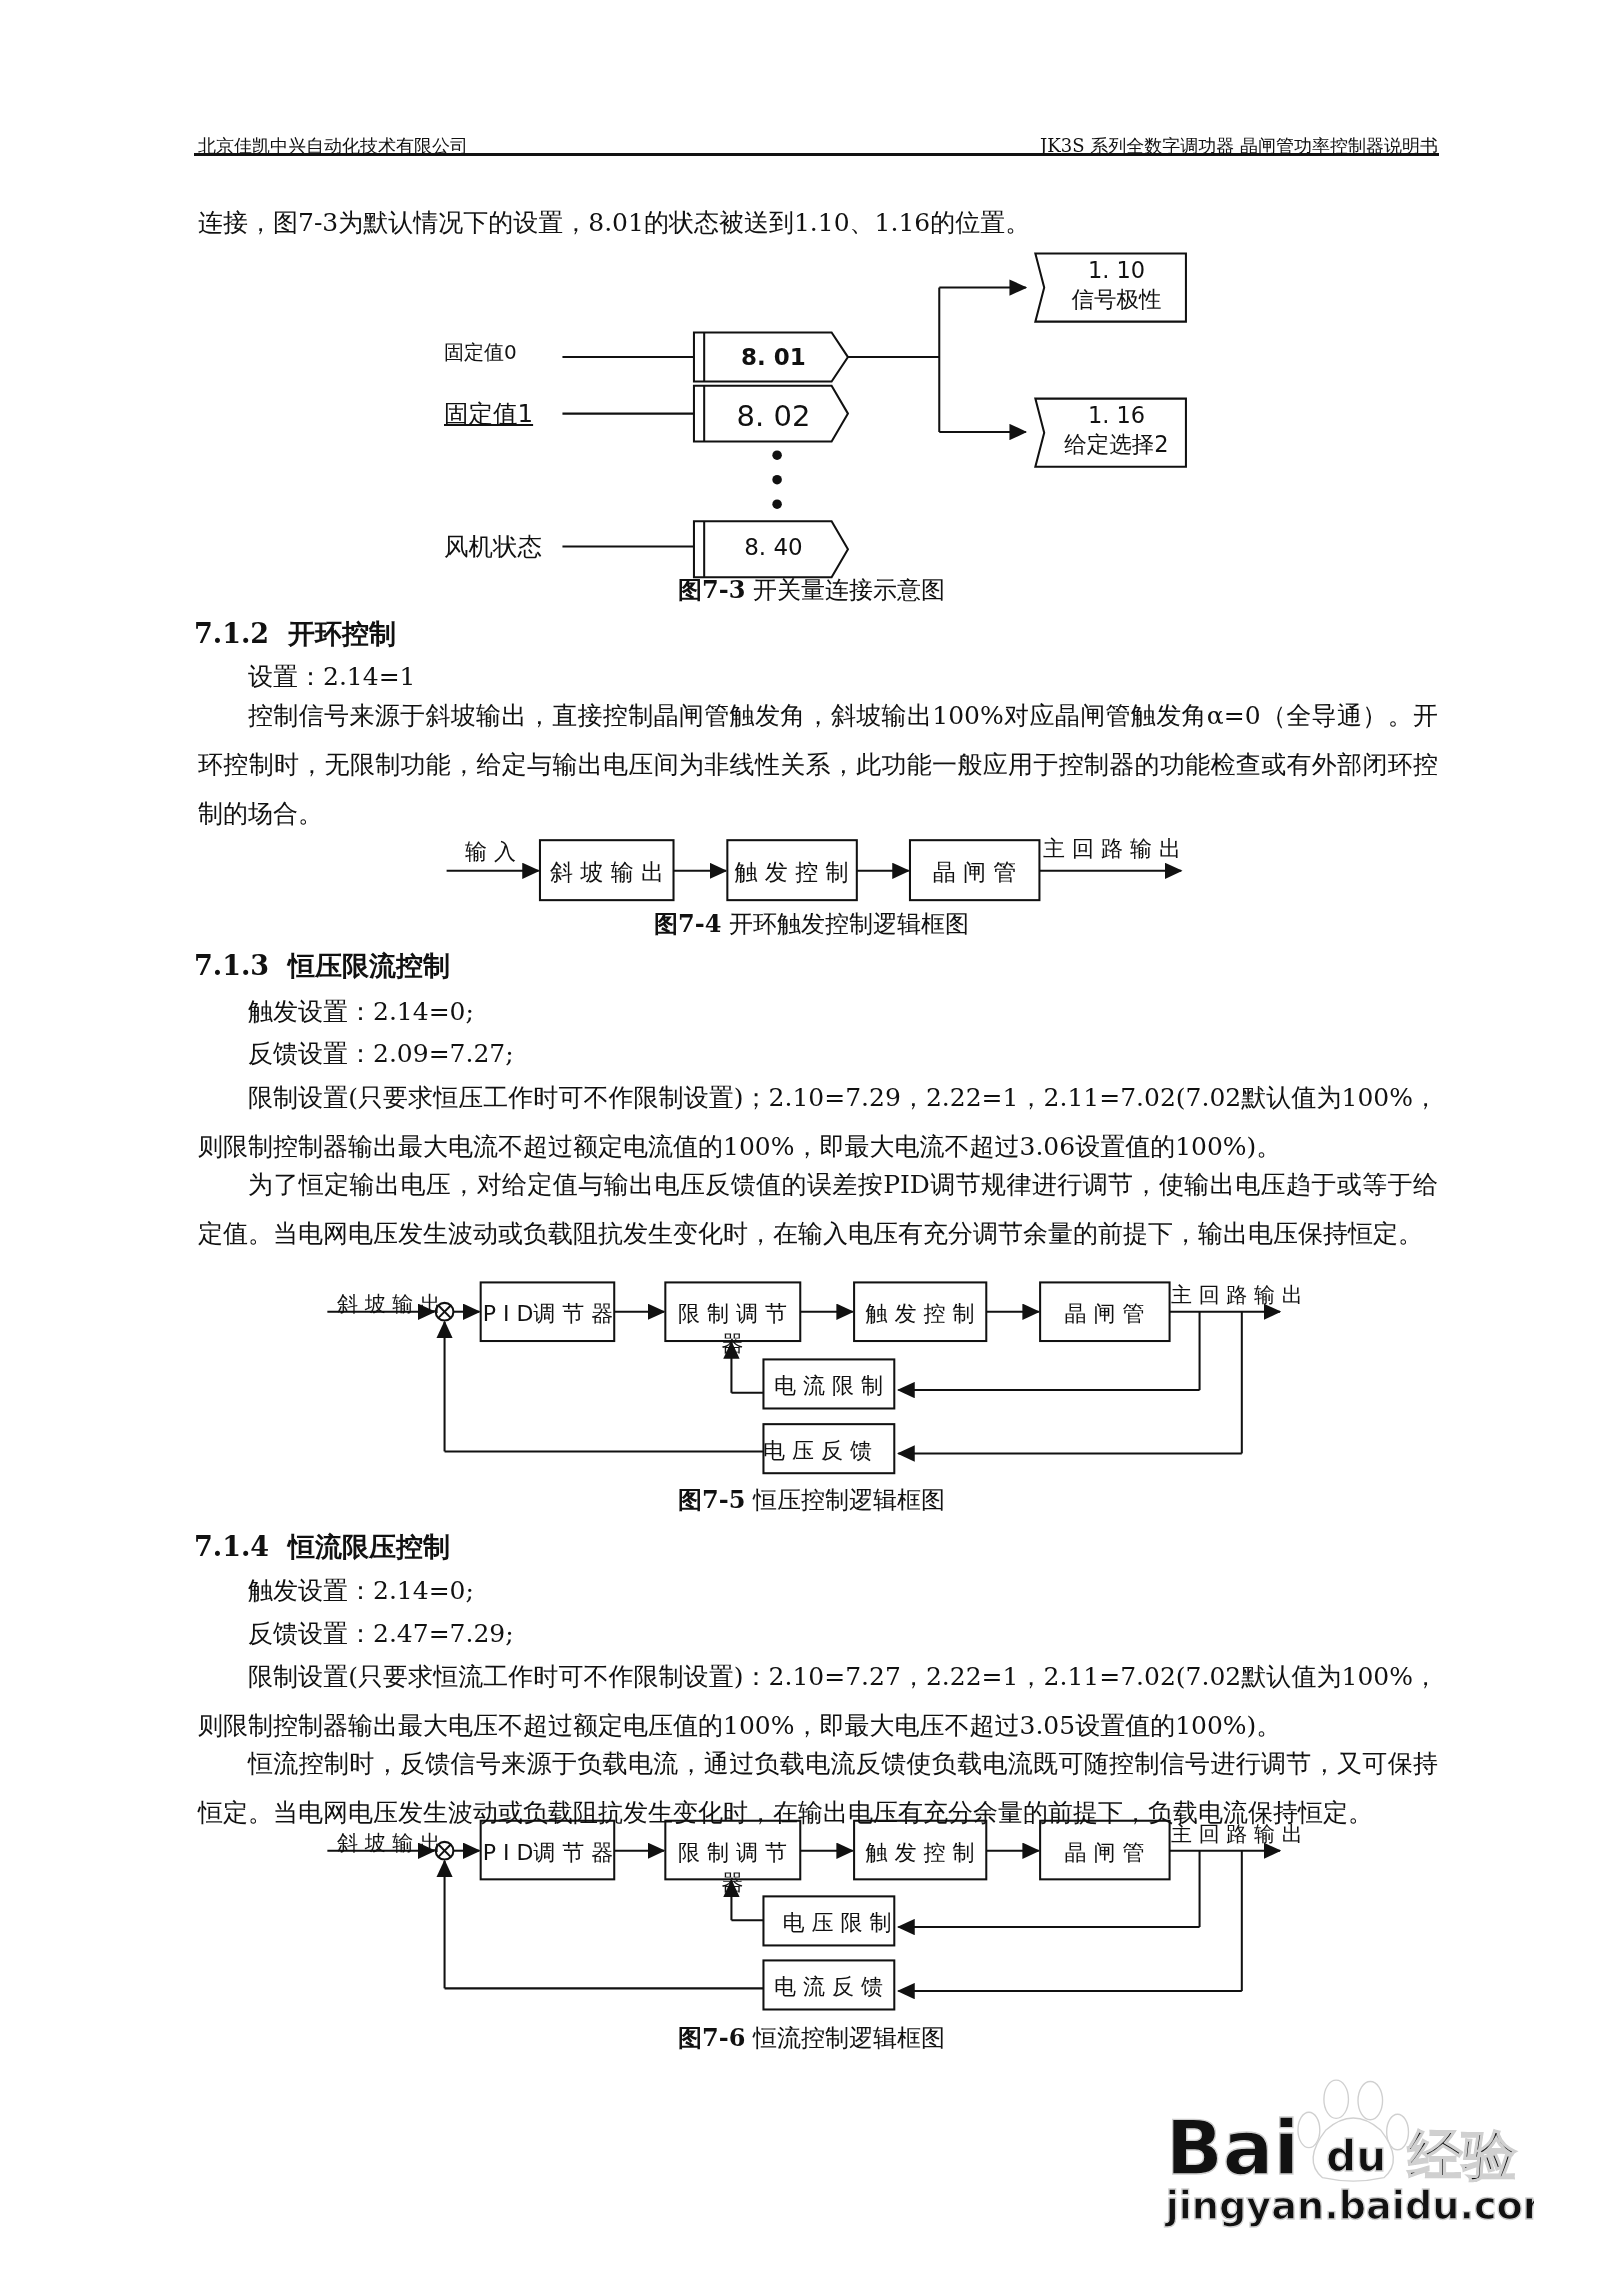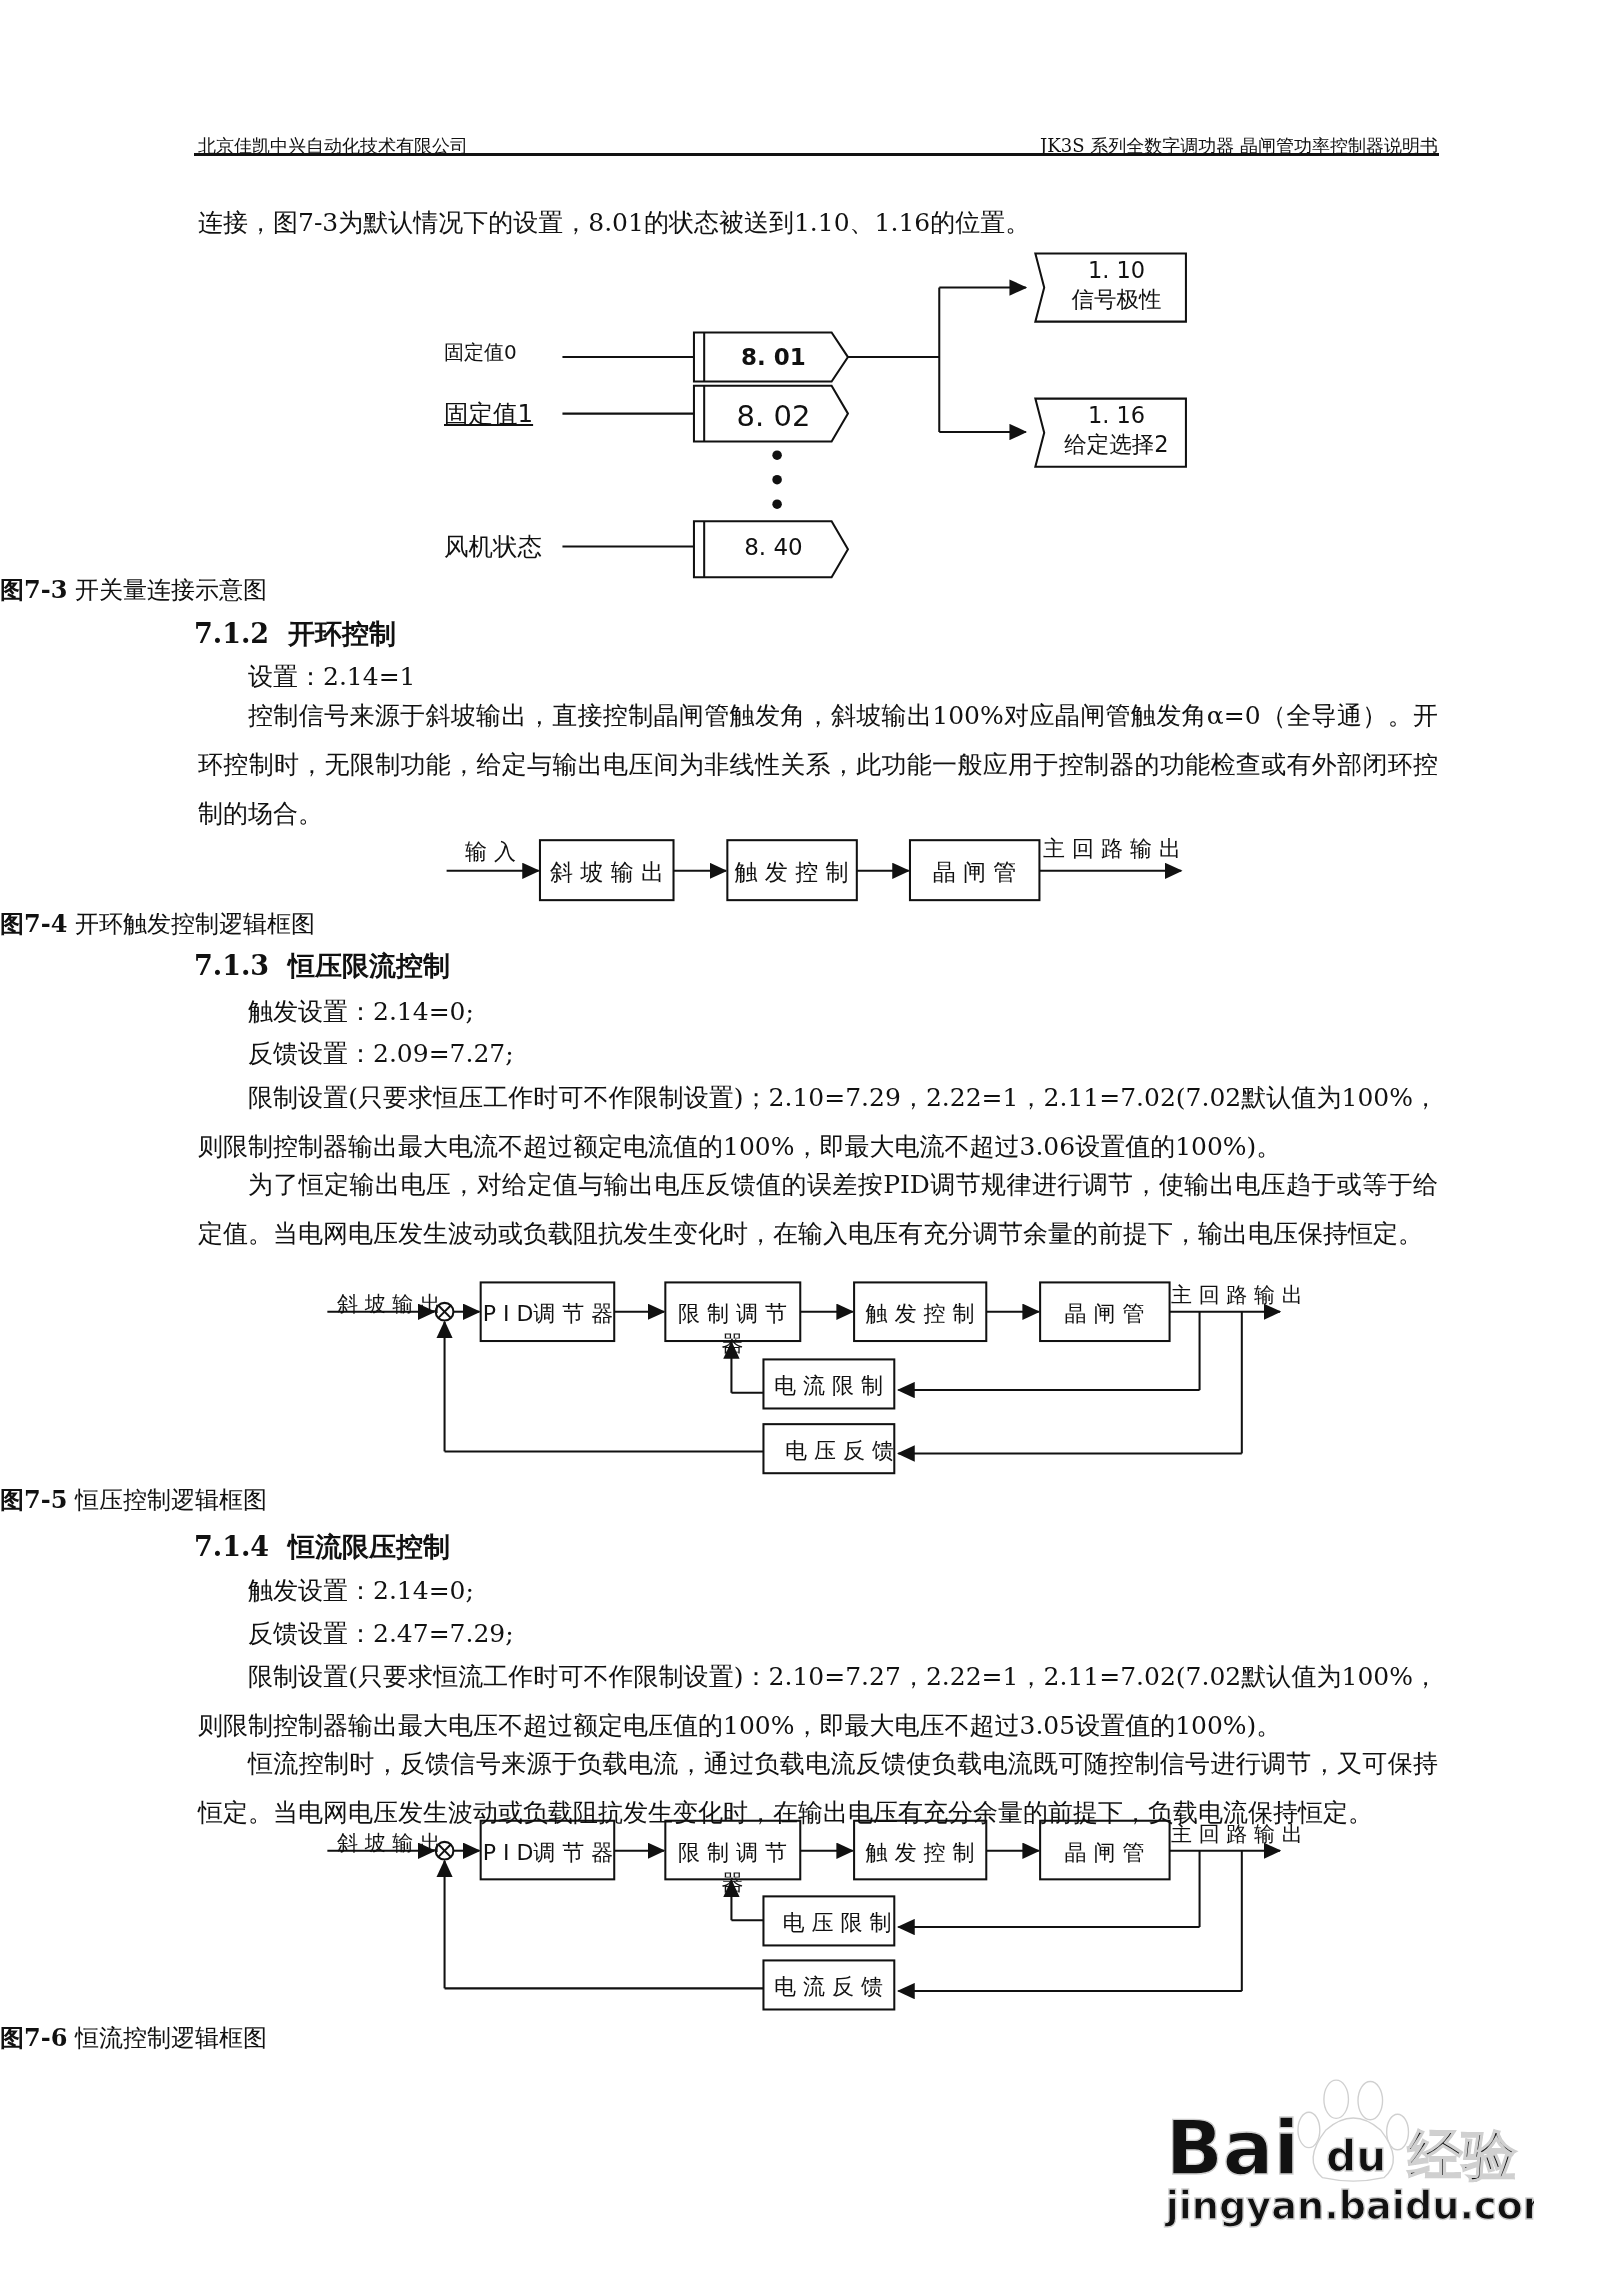--- a/index.html
+++ b/index.html
@@ -6,21 +6,21 @@
   body { width: 1623px; height: 2295px; position: relative; overflow: hidden;
          font-family: "DejaVu Serif", "Liberation Serif", serif; color: #111; }
   .hdr { position: absolute; top: 129px; font-size: 18px; line-height: 34px; }
   .hdr-left { left: 198px; }
   .hdr-right { right: 185px; }
   .hdr-rule { position: absolute; left: 194px; right: 184px; top: 153px; height: 3.4px; background: #111; }
   .p { position: absolute; left: 198px; width: 1240px; font-size: 25px; line-height: 49px; text-align: justify; }
   .ind { text-indent: 50px; }
   .setting { position: absolute; left: 248px; font-size: 25px; line-height: 34px; }
   .h3 { position: absolute; left: 194px; font-size: 27px; font-weight: bold; line-height: 34px; }
-  .cap { position: absolute; left: 0; width: 1623px; text-align: left; font-size: 24px; line-height: 31px; }
+  .cap { position: absolute; left: 0; width: 1623px; text-align: center; font-size: 24px; line-height: 31px; }
   .cap b { font-weight: bold; }
   svg text { font-family: "DejaVu Sans", "Liberation Sans", sans-serif; fill: #111; }
   .diag { position: absolute; left: 0; top: 0; }
   .wm { position: absolute; left: 1152px; top: 2065px; width: 382px; height: 164px; }
 </style>
 </head>
 <body>
 
 <div class="hdr hdr-left">北京佳凯中兴自动化技术有限公司</div>
 <div class="hdr hdr-right">JK3S 系列全数字调功器 晶闸管功率控制器说明书</div>
@@ -145,21 +145,21 @@
     <line x1="652" y1="2130" x2="652" y2="1940" marker-end="url(#arrL)"></line>
   </g>
 </svg>
 <div style="position:absolute;left:337px;top:1290px;font-family:'DejaVu Sans',sans-serif;font-size:21px;">斜 坡 输 出</div>
 <div style="position:absolute;left:481px;width:134px;top:1299px;text-align:center;font-family:'DejaVu Sans',sans-serif;font-size:22px;">P I D调 节 器</div>
 <div style="position:absolute;left:665px;width:135px;top:1299px;text-align:center;font-family:'DejaVu Sans',sans-serif;font-size:22px;">限 制 调 节 器</div>
 <div style="position:absolute;left:854px;width:132px;top:1299px;text-align:center;font-family:'DejaVu Sans',sans-serif;font-size:22px;">触 发 控 制</div>
 <div style="position:absolute;left:1040px;width:129px;top:1299px;text-align:center;font-family:'DejaVu Sans',sans-serif;font-size:22px;">晶 闸 管</div>
 <div style="position:absolute;left:1171px;top:1281px;font-family:'DejaVu Sans',sans-serif;font-size:21px;">主 回 路 输 出</div>
 <div style="position:absolute;left:763px;width:131px;top:1371px;text-align:center;font-family:'DejaVu Sans',sans-serif;font-size:22px;">电 流 限 制</div>
-<div style="position:absolute;left:763px;width:131px;top:1436px;text-align:right;font-family:'DejaVu Sans',sans-serif;font-size:22px;">电 压 反 馈</div>
+<div style="position:absolute;left:763px;width:131px;top:1436px;text-align:left;font-family:'DejaVu Sans',sans-serif;font-size:22px;">电 压 反 馈</div>
 <div class="cap" style="top:1484px;"><b>图7-5</b>&nbsp;<span>恒压控制逻辑框图</span></div>
 
 <div class="h3" style="top:1530px;"><span>7.1.4</span>&nbsp;&nbsp;<span>恒流限压控制</span></div>
 <div class="setting" style="top:1574px;">触发设置：2.14=0;</div>
 <div class="setting" style="top:1617px;">反馈设置：2.47=7.29;</div>
 <div class="p ind" style="top:1652px;">限制设置(只要求恒流工作时可不作限制设置)：2.10=7.27，2.22=1，2.11=7.02(7.02默认值为100%，则限制控制器输出最大电压不超过额定电压值的100%，即最大电压不超过3.05设置值的100%)。</div>
 <div class="p ind" style="top:1739px;">恒流控制时，反馈信号来源于负载电流，通过负载电流反馈使负载电流既可随控制信号进行调节，又可保持恒定。当电网电压发生波动或负载阻抗发生变化时，在输出电压有充分余量的前提下，负载电流保持恒定。</div>
 
 <svg class="diag" width="1623" height="2295" viewBox="0 0 2381 3368" style="pointer-events:none;">
   <g stroke="#111" stroke-width="3" fill="none">

